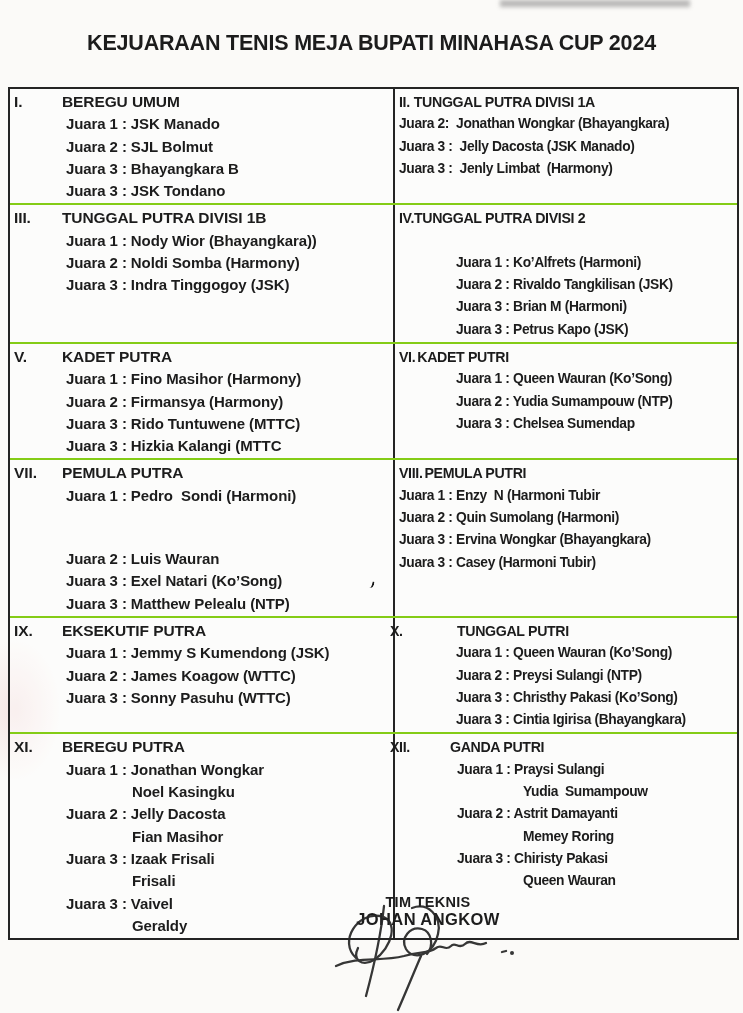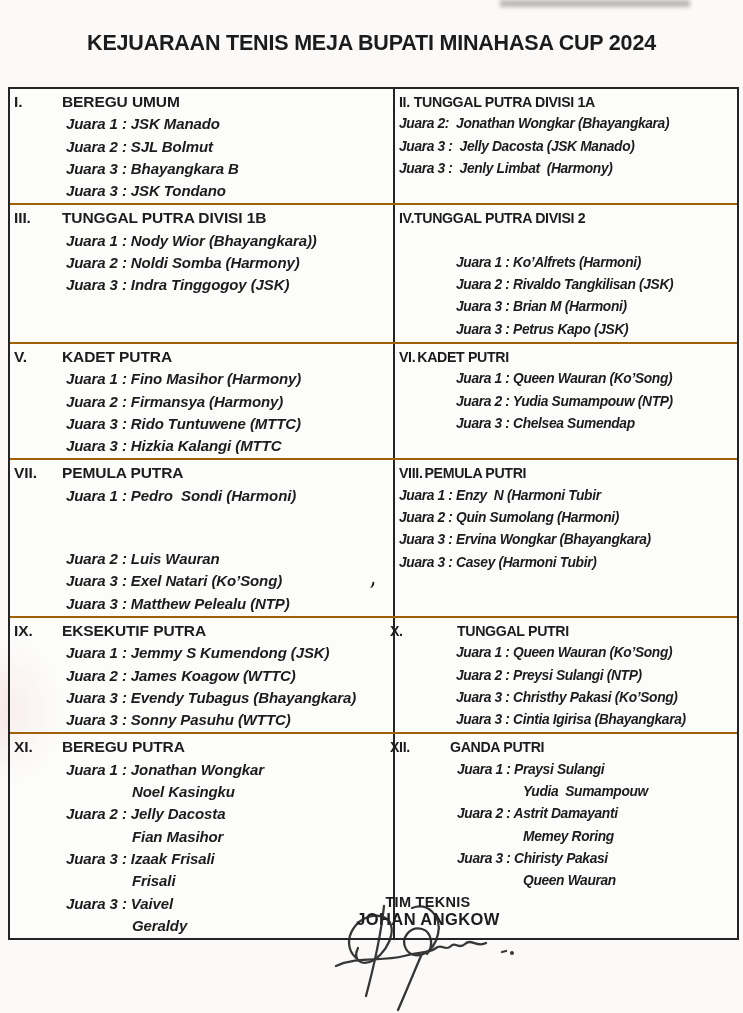--- a/index.html
+++ b/index.html
@@ -21,32 +21,32 @@
   h1.title{
     margin:30px 0 0;text-align:center;
     font-size:21.5px;line-height:26px;font-weight:700;letter-spacing:-0.2px;
     white-space:pre;
   }
   .table{
     position:absolute;left:8px;top:87px;width:727px;
     border:2px solid #242424;
     background:rgba(255,255,255,.4);
   }
-  .row{display:grid;grid-template-columns:383px 1fr;border-bottom:2px solid #a16207;}
+  .row{display:grid;grid-template-columns:383px 1fr;border-bottom:2px solid #84cc16;}
   .row:last-child{border-bottom:none;}
   .cell{padding:2px 2px 1px 4px;}
   .cell.right{border-left:2px solid #242424;}
   .cell.left{font-size:15px;letter-spacing:-0.1px;}
   .cell.right{font-size:13.8px;letter-spacing:-0.35px;}
   .heading{font-weight:700;line-height:22.3px;white-space:pre;}
   .cell.left .heading{font-size:15.5px;}
   .cell.right .heading{font-size:14.2px;}
   .num{display:inline-block;}
   .cell.left .num{width:48px;}
-  .entry{line-height:22.3px;white-space:pre;font-weight:600;font-style:italic;}
+  .entry{line-height:22.3px;white-space:pre;font-weight:600;}
   .entry.bold{font-weight:700;}
   .footer{
     position:absolute;left:328px;top:894px;width:200px;text-align:center;
   }
   .tim{font-size:14.5px;font-weight:700;letter-spacing:.3px;}
   .signer{font-size:16.5px;font-weight:700;letter-spacing:.4px;}
   .sig-svg{position:absolute;left:0;top:4px;width:204px;height:116px;pointer-events:none;}
   .artifact{
     position:absolute;left:369px;top:581px;width:3px;height:7px;
     border-right:2.5px solid #151515;border-radius:0 0 4px 0;transform:rotate(14deg);
@@ -120,21 +120,20 @@
         <div class="entry" style="padding-left: 0px;">Juara 2 : Quin Sumolang (Harmoni)</div>
         <div class="entry" style="padding-left: 0px;">Juara 3 : Ervina Wongkar (Bhayangkara)</div>
         <div class="entry" style="padding-left: 0px;">Juara 3 : Casey (Harmoni Tubir)</div>
       </div>
     </div>
     <div class="row">
       <div class="cell left">
         <div class="heading"><span class="num">IX.</span><span>EKSEKUTIF PUTRA</span></div>
         <div class="entry" style="padding-left: 52px;">Juara 1 : Jemmy S Kumendong (JSK)</div>
         <div class="entry" style="padding-left: 52px;">Juara 2 : James Koagow (WTTC)</div>
-        <div class="entry" style="padding-left: 52px;">Juara 3 : Evendy Tubagus (Bhayangkara)</div>
         <div class="entry" style="padding-left: 52px;">Juara 3 : Sonny Pasuhu (WTTC)</div>
       </div>
       <div class="cell right">
         <div class="heading"><span class="num" style="width: 67px; margin-left: -9px;">X.</span><span>TUNGGAL PUTRI</span></div>
         <div class="entry" style="padding-left: 57px;">Juara 1 : Queen Wauran (Ko’Song)</div>
         <div class="entry" style="padding-left: 57px;">Juara 2 : Preysi Sulangi (NTP)</div>
         <div class="entry" style="padding-left: 57px;">Juara 3 : Christhy Pakasi (Ko’Song)</div>
         <div class="entry" style="padding-left: 57px;">Juara 3 : Cintia Igirisa (Bhayangkara)</div>
       </div>
     </div>

